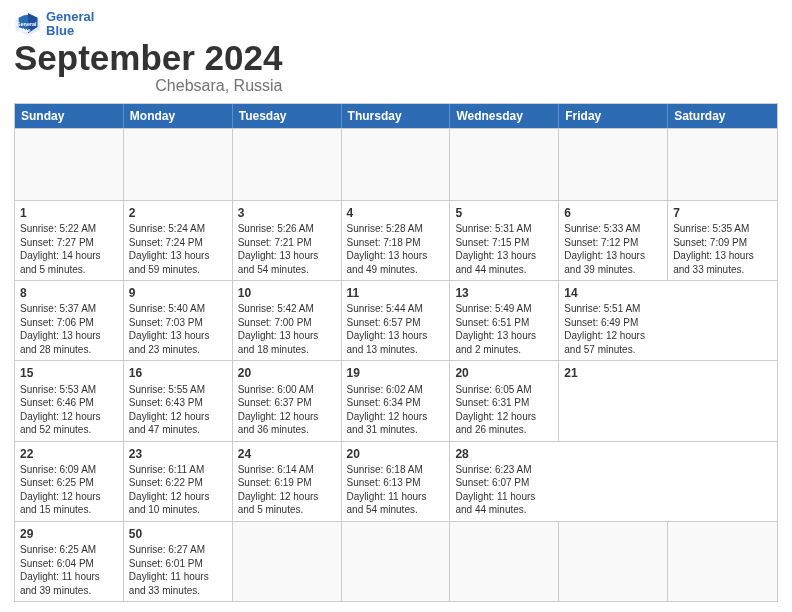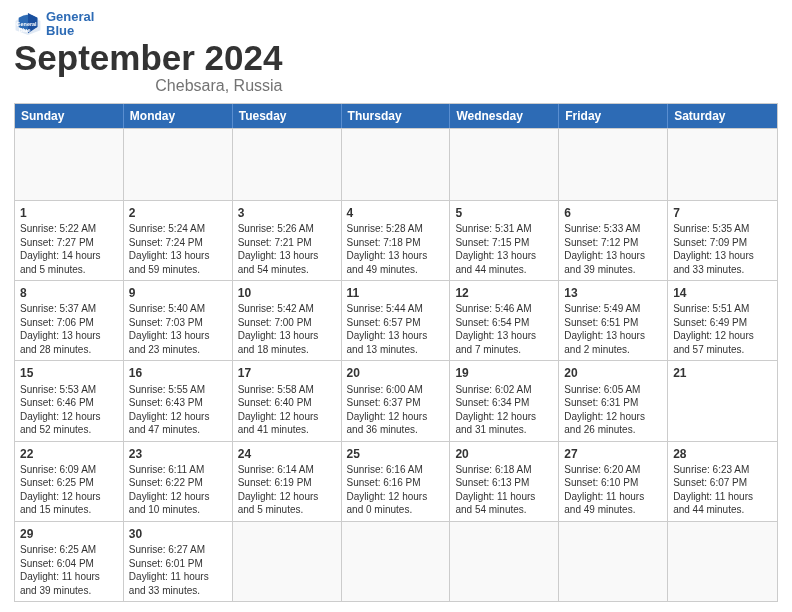--- a/index.html
+++ b/index.html
@@ -186,46 +186,38 @@
           </div>
           <div class="cal-cell">
             <span class="day-num">10</span>
             <div class="sun-info">Sunrise: 5:42 AM<br>Sunset: 7:00 PM<br>Daylight: 13 hours and 18 minutes.</div>
           </div>
           <div class="cal-cell">
             <span class="day-num">11</span>
             <div class="sun-info">Sunrise: 5:44 AM<br>Sunset: 6:57 PM<br>Daylight: 13 hours and 13 minutes.</div>
           </div>
           <div class="cal-cell">
-            <span class="day-num">12</span>
-            <div class="sun-info">Sunrise: 5:46 AM<br>Sunset: 6:54 PM<br>Daylight: 13 hours and 7 minutes.</div>
-          </div>
-          <div class="cal-cell">
             <span class="day-num">13</span>
             <div class="sun-info">Sunrise: 5:49 AM<br>Sunset: 6:51 PM<br>Daylight: 13 hours and 2 minutes.</div>
           </div>
           <div class="cal-cell">
             <span class="day-num">14</span>
             <div class="sun-info">Sunrise: 5:51 AM<br>Sunset: 6:49 PM<br>Daylight: 12 hours and 57 minutes.</div>
           </div>
         </div>
         <div class="cal-row">
           <div class="cal-cell">
             <span class="day-num">15</span>
             <div class="sun-info">Sunrise: 5:53 AM<br>Sunset: 6:46 PM<br>Daylight: 12 hours and 52 minutes.</div>
           </div>
           <div class="cal-cell">
             <span class="day-num">16</span>
             <div class="sun-info">Sunrise: 5:55 AM<br>Sunset: 6:43 PM<br>Daylight: 12 hours and 47 minutes.</div>
           </div>
           <div class="cal-cell">
-            <span class="day-num">17</span>
-            <div class="sun-info">Sunrise: 5:58 AM<br>Sunset: 6:40 PM<br>Daylight: 12 hours and 41 minutes.</div>
-          </div>
-          <div class="cal-cell">
             <span class="day-num">20</span>
             <div class="sun-info">Sunrise: 6:00 AM<br>Sunset: 6:37 PM<br>Daylight: 12 hours and 36 minutes.</div>
           </div>
           <div class="cal-cell">
             <span class="day-num">19</span>
             <div class="sun-info">Sunrise: 6:02 AM<br>Sunset: 6:34 PM<br>Daylight: 12 hours and 31 minutes.</div>
           </div>
           <div class="cal-cell">
             <span class="day-num">20</span>
             <div class="sun-info">Sunrise: 6:05 AM<br>Sunset: 6:31 PM<br>Daylight: 12 hours and 26 minutes.</div>
@@ -241,43 +233,35 @@
           </div>
           <div class="cal-cell">
             <span class="day-num">23</span>
             <div class="sun-info">Sunrise: 6:11 AM<br>Sunset: 6:22 PM<br>Daylight: 12 hours and 10 minutes.</div>
           </div>
           <div class="cal-cell">
             <span class="day-num">24</span>
             <div class="sun-info">Sunrise: 6:14 AM<br>Sunset: 6:19 PM<br>Daylight: 12 hours and 5 minutes.</div>
           </div>
           <div class="cal-cell">
-            <span class="day-num">25</span>
-            <div class="sun-info">Sunrise: 6:16 AM<br>Sunset: 6:16 PM<br>Daylight: 12 hours and 0 minutes.</div>
-          </div>
-          <div class="cal-cell">
             <span class="day-num">20</span>
             <div class="sun-info">Sunrise: 6:18 AM<br>Sunset: 6:13 PM<br>Daylight: 11 hours and 54 minutes.</div>
           </div>
           <div class="cal-cell">
-            <span class="day-num">27</span>
-            <div class="sun-info">Sunrise: 6:20 AM<br>Sunset: 6:10 PM<br>Daylight: 11 hours and 49 minutes.</div>
-          </div>
-          <div class="cal-cell">
             <span class="day-num">28</span>
             <div class="sun-info">Sunrise: 6:23 AM<br>Sunset: 6:07 PM<br>Daylight: 11 hours and 44 minutes.</div>
           </div>
         </div>
         <div class="cal-row">
           <div class="cal-cell">
             <span class="day-num">29</span>
             <div class="sun-info">Sunrise: 6:25 AM<br>Sunset: 6:04 PM<br>Daylight: 11 hours and 39 minutes.</div>
           </div>
           <div class="cal-cell">
-            <span class="day-num">30</span>
+            <span class="day-num">50</span>
             <div class="sun-info">Sunrise: 6:27 AM<br>Sunset: 6:01 PM<br>Daylight: 11 hours and 33 minutes.</div>
           </div>
           <div class="cal-cell empty"></div>
           <div class="cal-cell empty"></div>
           <div class="cal-cell empty"></div>
           <div class="cal-cell empty"></div>
           <div class="cal-cell empty"></div>
         </div>
       </div>
   </div>

